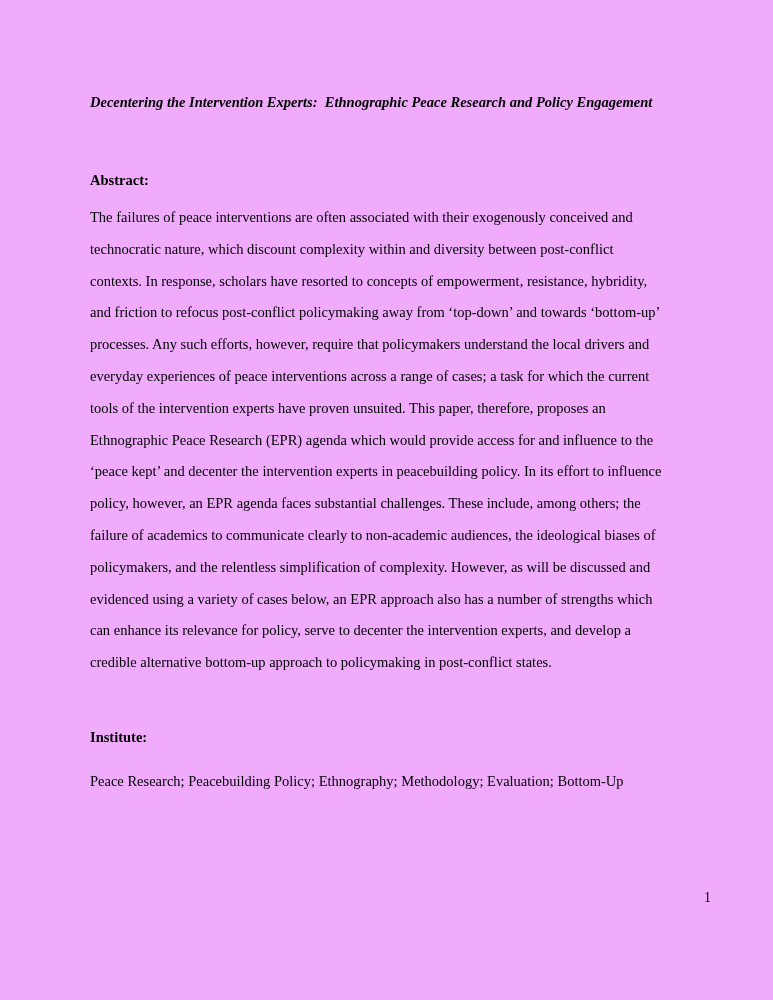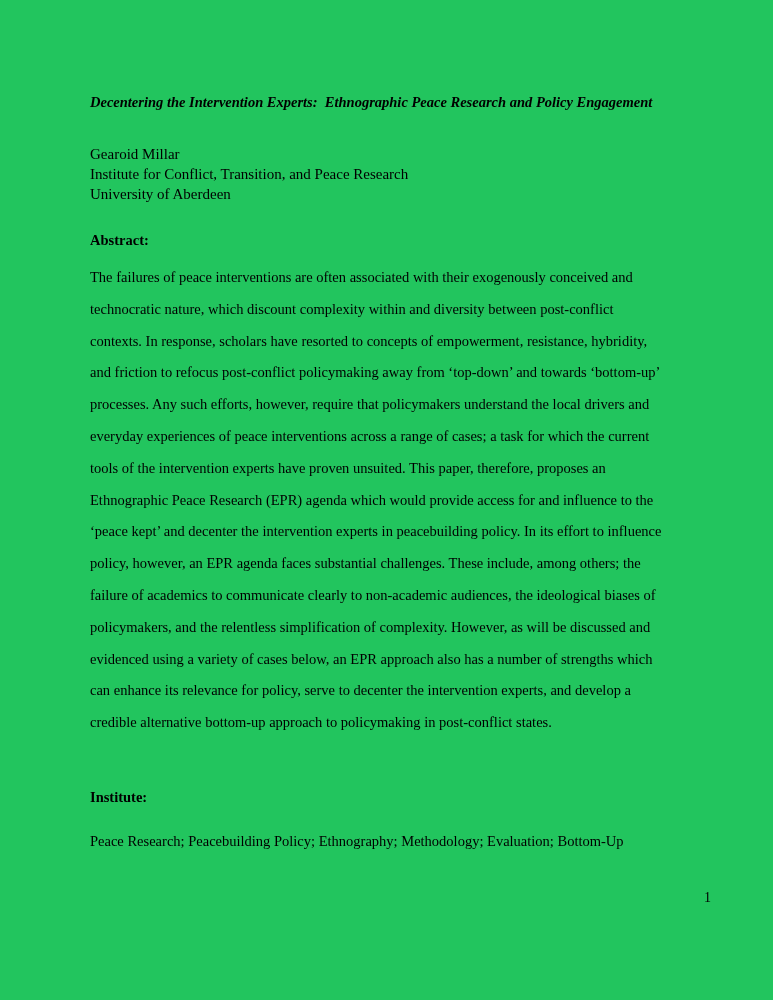--- a/index.html
+++ b/index.html
@@ -5,21 +5,21 @@
   html, body {
     margin: 0;
     padding: 0;
     background: #ffffff;
   }
   .page {
     position: relative;
     width: 773px;
     height: 1000px;
     box-sizing: border-box;
-    background: #22c55e;
+    background: #f0abfc;
     color: #000000;
     font-family: "Liberation Serif", serif;
     font-size: 14.5px;
     padding: 92px 92px 0 90px;
     overflow: hidden;
   }
   .title {
     margin: 0;
     font-size: 14.5px;
     font-weight: bold;
@@ -31,21 +31,21 @@
     margin-top: 32px;
     line-height: 20px;
     font-size: 15px;
   }
   .section-heading {
     font-weight: bold;
     font-size: 14.5px;
     line-height: 20px;
   }
   .abstract-heading {
-    margin-top: 26px;
+    margin-top: 58px;
   }
   .abstract-body {
     margin: 12px 12px 0 0;
     line-height: 31.8px;
     text-align: left;
   }
   .keywords-heading {
     margin-top: 48px;
   }
   .keywords-body {
@@ -59,25 +59,20 @@
     font-size: 14px;
   }
 </style>
 </head>
 <body>
 
 <div class="page">
 
   <h1 class="title">Decentering the Intervention Experts:  Ethnographic Peace Research and Policy Engagement</h1>
 
-  <div class="author-block">
-    <div>Gearoid Millar</div>
-    <div>Institute for Conflict, Transition, and Peace Research</div>
-    <div>University of Aberdeen</div>
-  </div>
 
   <div class="section-heading abstract-heading">Abstract:</div>
 
   <p class="abstract-body">The failures of peace interventions are often associated with their exogenously conceived and technocratic nature, which discount complexity within and diversity between post-conflict contexts. In response, scholars have resorted to concepts of empowerment, resistance, hybridity, and friction to refocus post-conflict policymaking away from ‘top-down’ and towards ‘bottom-up’ processes. Any such efforts, however, require that policymakers understand the local drivers and everyday experiences of peace interventions across a range of cases; a task for which the current tools of the intervention experts have proven unsuited. This paper, therefore, proposes an Ethnographic Peace Research (EPR) agenda which would provide access for and influence to the ‘peace kept’ and decenter the intervention experts in peacebuilding policy. In its effort to influence policy, however, an EPR agenda faces substantial challenges. These include, among others; the failure of academics to communicate clearly to non-academic audiences, the ideological biases of policymakers, and the relentless simplification of complexity. However, as will be discussed and evidenced using a variety of cases below, an EPR approach also has a number of strengths which can enhance its relevance for policy, serve to decenter the intervention experts, and develop a credible alternative bottom-up approach to policymaking in post-conflict states.</p>
 
   <div class="section-heading keywords-heading">Institute:</div>
 
   <p class="keywords-body">Peace Research; Peacebuilding Policy; Ethnography; Methodology; Evaluation; Bottom-Up</p>
 
   <div class="page-number">1</div>

